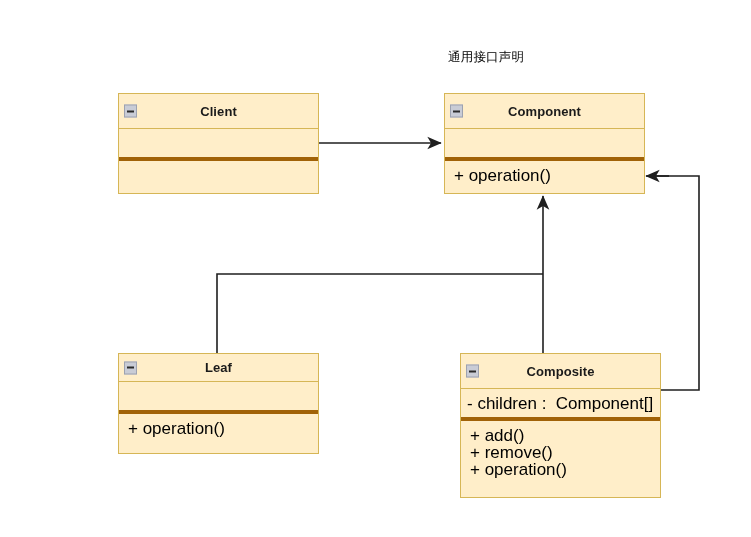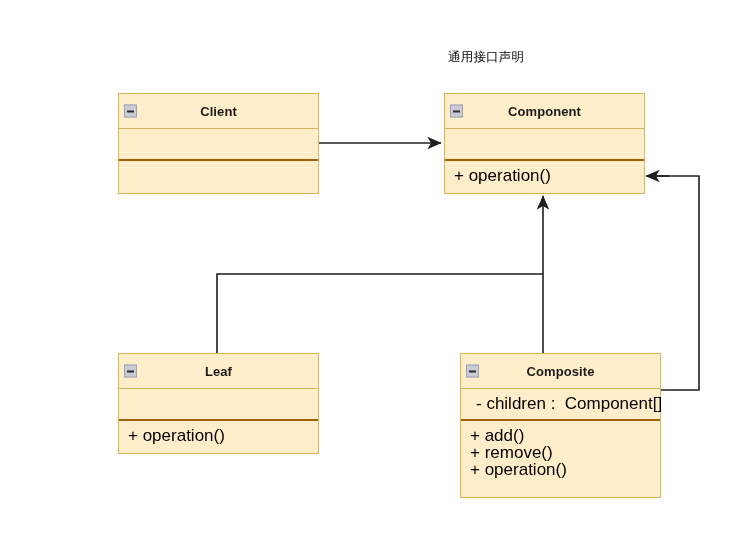--- a/index.html
+++ b/index.html
@@ -55,22 +55,22 @@
     position: relative;
   }
   .uml-title {
     font-size: 13px;
     font-weight: bold;
     color: #1a1a1a;
     text-align: center;
     letter-spacing: 0.1px;
   }
   .uml-attrs {
-    border-bottom: 2px solid #a16207;
-    padding: 6px 8px 6px 15px;
+    border-bottom: 4px solid #a16207;
+    padding: 6px 8px 6px 6px;
   }
   .uml-ops {
     padding: 6px 8px 6px 9px;
   }
   .uml-row {
     font-size: 17px;
     color: #000000;
     line-height: 17px;
     white-space: pre;
   }
@@ -142,21 +142,21 @@
       <span class="collapse-icon"></span>
       <span class="uml-title">Component</span>
     </div>
     <div class="uml-compartment uml-attrs" style="height:32px;"></div>
     <div class="uml-compartment uml-ops" style="flex:1;">
       <div class="uml-row">+ operation()</div>
     </div>
   </div>
 
   <div class="uml-class" style="left:94px; top:353px; width:201px; height:101px;">
-    <div class="uml-compartment uml-header" style="height:35px;">
+    <div class="uml-compartment uml-header" style="height:28px;">
       <span class="collapse-icon"></span>
       <span class="uml-title">Leaf</span>
     </div>
     <div class="uml-compartment uml-attrs" style="height:32px;"></div>
     <div class="uml-compartment uml-ops" style="flex:1;">
       <div class="uml-row">+ operation()</div>
     </div>
   </div>
 
   <div class="uml-class" style="left:436px; top:353px; width:201px; height:145px;">

